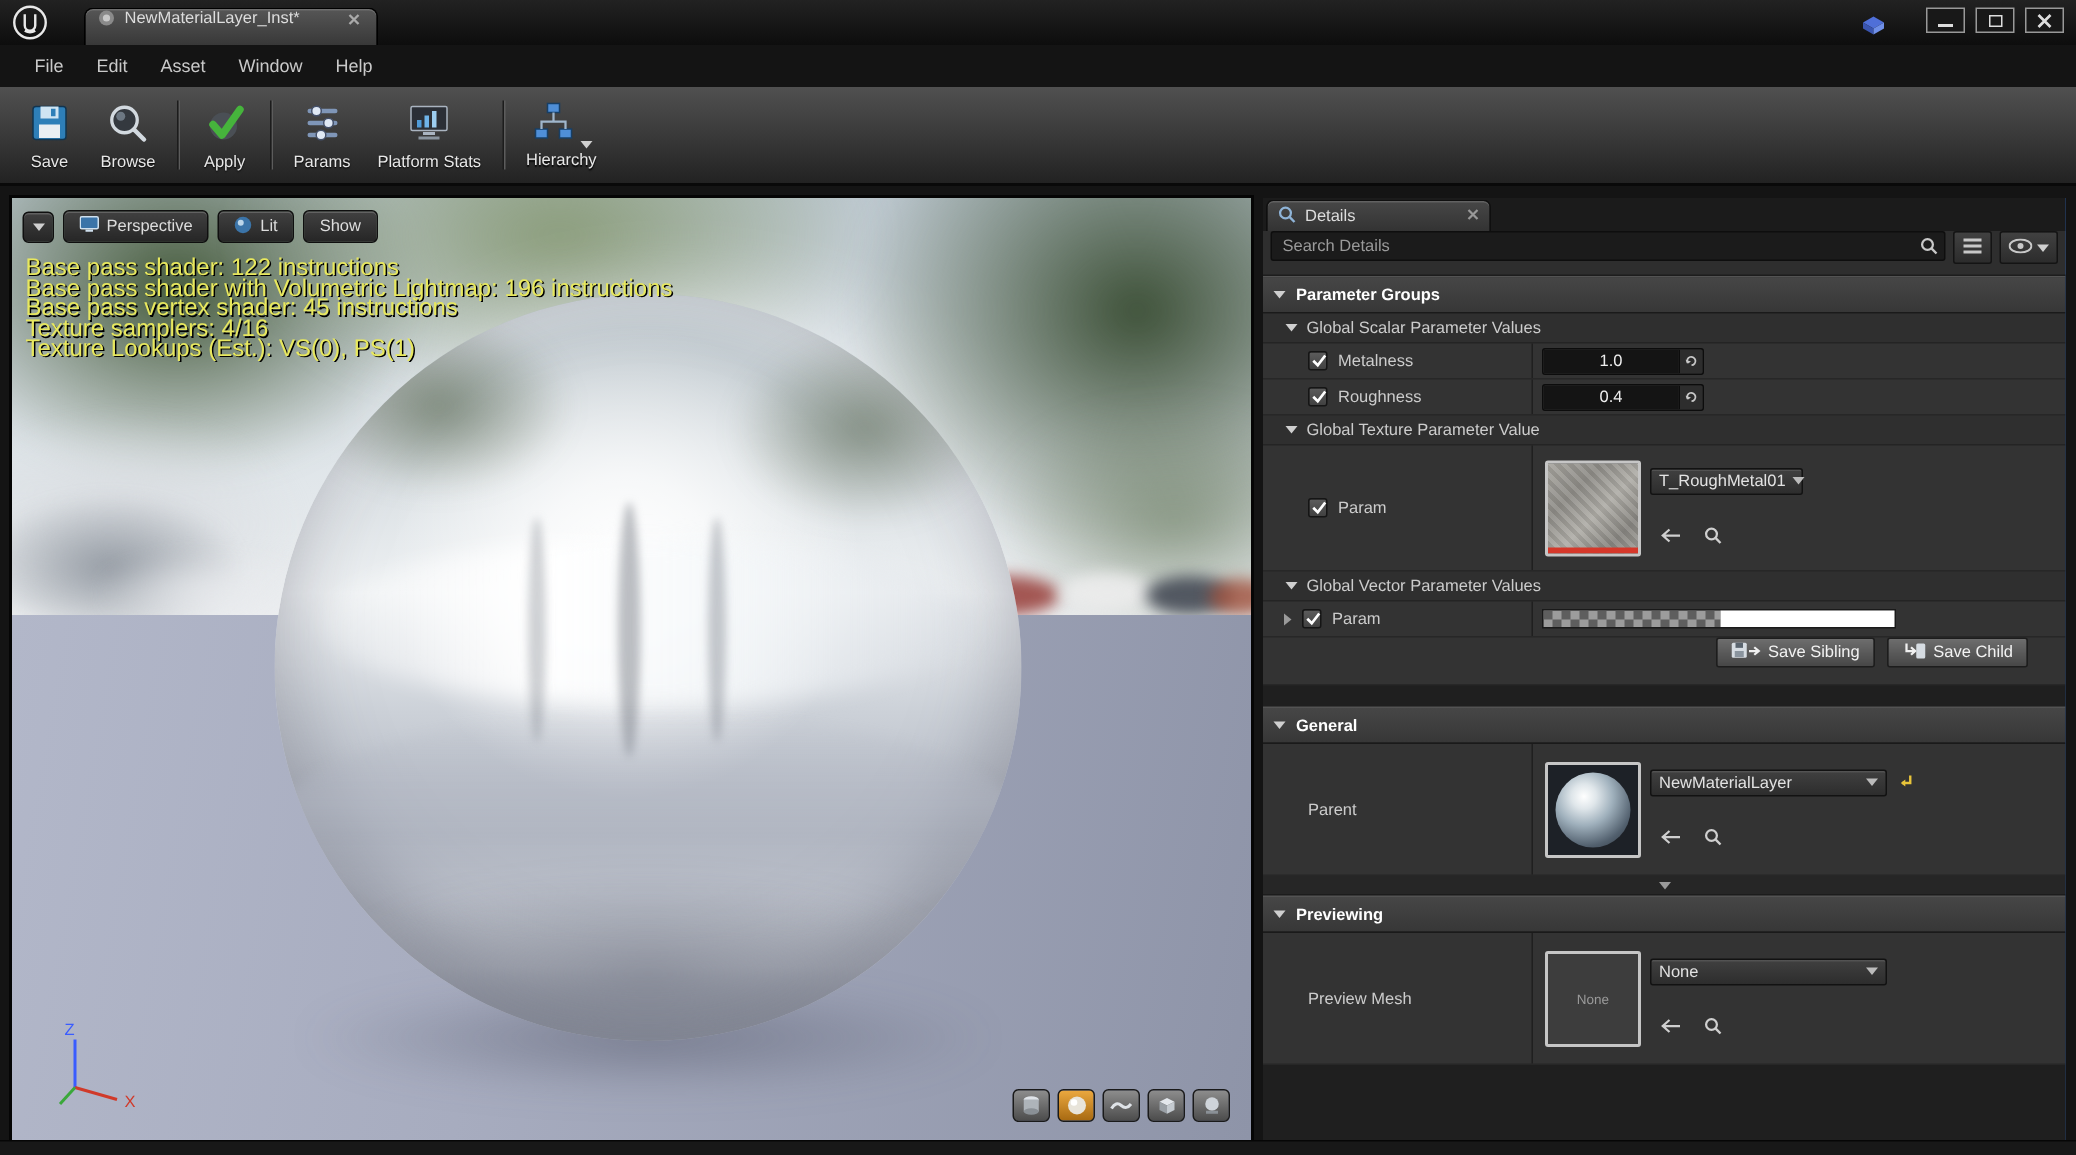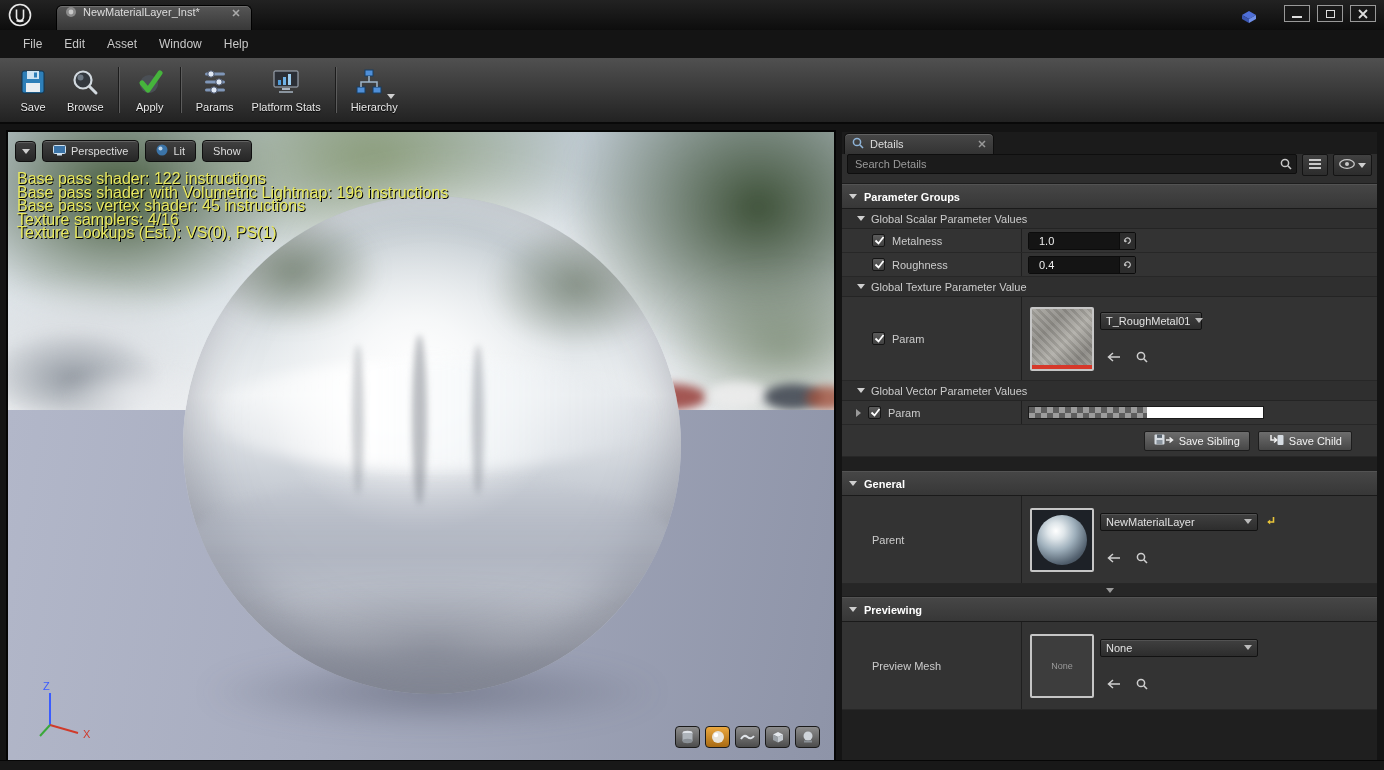--- a/index.html
+++ b/index.html
@@ -126,21 +126,21 @@
 
   .tri-down { width:0; height:0; border-left:4px solid transparent; border-right:4px solid transparent;
     border-top:5px solid #cfcfcf; }
   .tri-right { width:0; height:0; border-top:4px solid transparent; border-bottom:4px solid transparent;
     border-left:5px solid #9a9a9a; }
   .cb { width:13px; height:13px; background:linear-gradient(#5c5c5c,#414141); border:1px solid #151515;
     border-radius:2px; position:relative; flex-shrink:0; }
 
   .num-wrap { width:108px; height:18px; display:flex; border:1px solid #0c0c0c; border-radius:2px; overflow:hidden; }
   .num-input { flex:1; min-width:0; background:#141414; border:none; color:#eee; font-size:11px;
-    padding:0 10px; font-family:inherit; }
+    padding:0 22px; font-family:inherit;text-align:center; }
   .num-reset { width:16px; background:#2d2d2d; border-left:1px solid #0c0c0c;
     display:flex; align-items:center; justify-content:center; }
 
   .thumb { width:64px; height:64px; border:2px solid #c6c6c6; border-radius:2px; position:relative;
     overflow:hidden; flex-shrink:0; margin:8px 6px 8px 2px; }
   .thumb-tex { background:
       repeating-linear-gradient(45deg, rgba(255,255,255,.08) 0 3px, rgba(0,0,0,.07) 3px 6px),
       linear-gradient(135deg,#a8a6a0 0%, #8f8d88 30%, #b0aea8 55%, #898782 80%, #a19f99 100%); }
   .thumb-tex .red-strip { position:absolute; left:0; right:0; bottom:0; height:4px; background:#d6382a; }
   .thumb-sphere { background:#1d2127; }
@@ -150,21 +150,21 @@
     color:#9a9a9a; font-size:9px; }
 
   .combo { height:18px; background:linear-gradient(#404040,#2d2d2d); border:1px solid #121212;
     border-radius:2px; display:flex; align-items:center; color:#e2e2e2; font-size:11px;
     padding:0 5px; gap:5px; box-shadow:inset 0 1px 0 rgba(255,255,255,.1); }
   .combo .caret-down { margin-left:auto; border-top-color:#bbb; }
   .asset-col { display:flex; flex-direction:column; justify-content:center; gap:21px; }
   .asset-icons { display:flex; gap:15px; padding-left:7px; align-items:center; }
   .combo-line { display:flex; align-items:center; gap:7px; }
 
-  .save-row { justify-content:flex-end; align-items:center; height:32px; }
+  .save-row { justify-content:flex-end; align-items:flex-start; height:32px; }
   .save-btn { height:20px; background:linear-gradient(#6d6d6d,#474747); border:1px solid #1d1d1d;
     border-radius:2px; color:#f2f2f2; font-size:11px; display:flex; align-items:center; gap:5px; padding:0 9px; }
 
   .color-bar { display:flex; width:236px; height:13px; border:1px solid #1a1a1a; }
   .color-alpha { width:118px; background:repeating-conic-gradient(#9c9c9c 0% 25%, #5e5e5e 0% 50%);
     background-size:12px 12px; }
   .color-solid { flex:1; background:#ffffff; }
 
   .collapse-row { height:13px; background:#262626; display:flex; align-items:center; justify-content:center;
     border-bottom:1px solid #1c1c1c; flex-shrink:0; }

